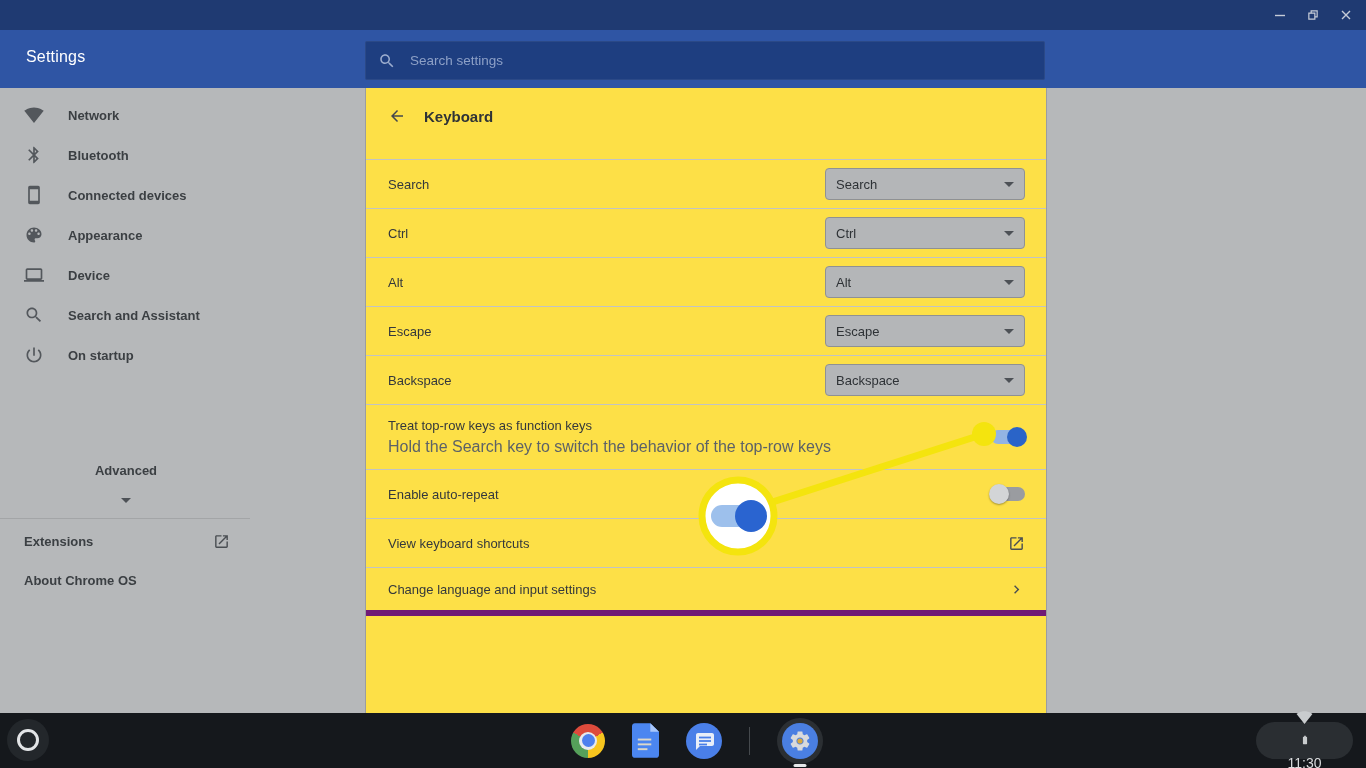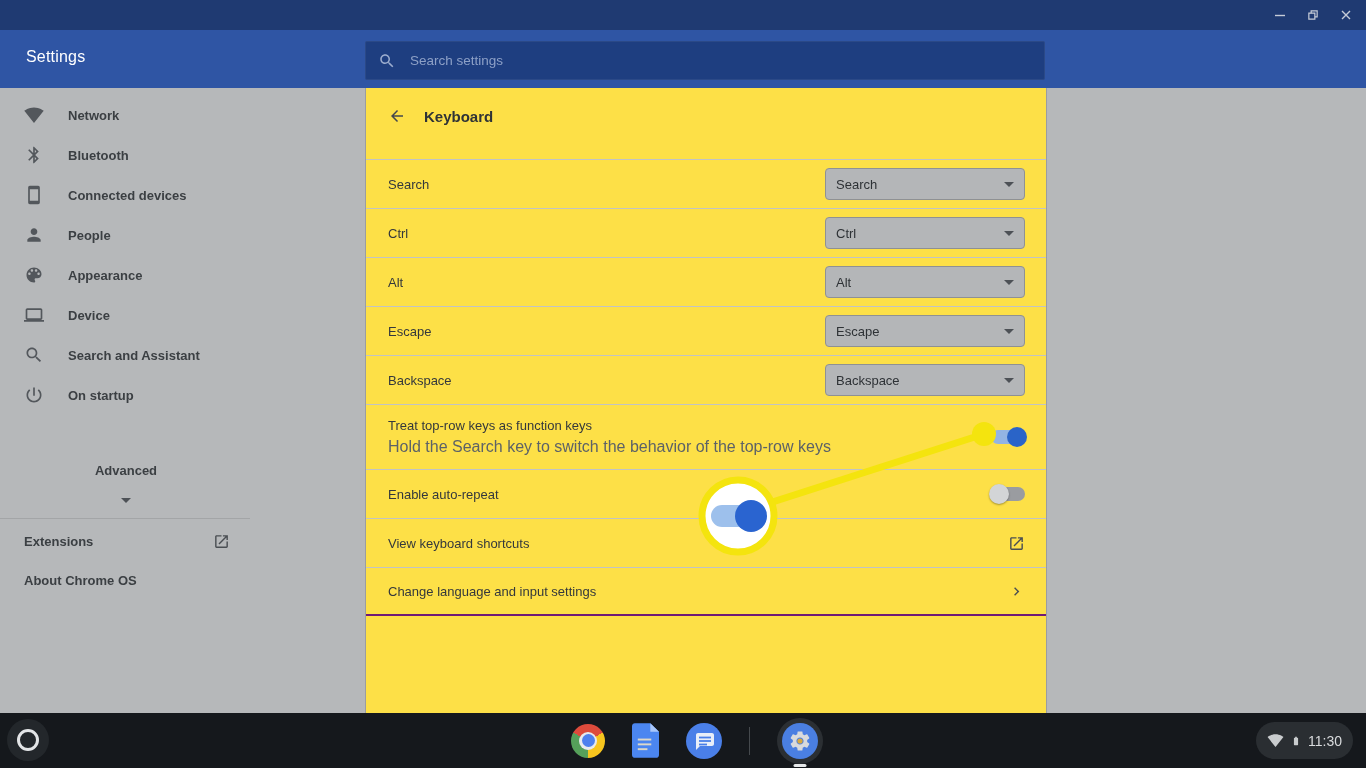--- a/index.html
+++ b/index.html
@@ -44,21 +44,21 @@
   
   .card{position:absolute;left:365px;top:0;width:682px;height:625px;background:#fde047;box-sizing:border-box;
     border-left:1px solid #9b9da0;border-right:1px solid #9b9da0;}
   .card-header{height:56px;display:flex;align-items:center;gap:18px;padding-left:22px;}
   .back-btn{width:18px;height:18px;color:#44484d;cursor:pointer;}
   .page-title{font-size:15px;font-weight:bold;color:#2f3336;}
   .rows{margin-top:15px;}
   .row{height:49px;border-top:1px solid #c1c3c5;display:flex;align-items:center;justify-content:space-between;
     padding:0 21px 0 22px;box-sizing:border-box;cursor:pointer;}
   .row--tall{height:65px;align-items:center;}
-  .row:last-child{border-bottom:2px solid #701a75;}
+  .row:last-child{border-bottom:6px solid #701a75;}
   .row-label{font-size:13px;color:#34383c;}
   .row-sub{font-size:16px;color:#5d6267;margin-top:5px;}
 
   .select{width:200px;height:32px;background:#b4b6b8;border:1px solid #8f9193;border-radius:4px;
     display:flex;align-items:center;justify-content:space-between;padding:0 10px;box-sizing:border-box;
     font-size:13px;color:#2e3236;cursor:pointer;}
 
   .toggle{width:34px;height:14px;border-radius:7px;position:relative;flex:0 0 auto;cursor:pointer;}
   .toggle .knob{position:absolute;top:-3px;width:20px;height:20px;border-radius:50%;}
   .toggle--on{background:#93b4e3;}
@@ -82,21 +82,21 @@
     background:conic-gradient(from -60deg,#dd4b3c 0 120deg,#f7c51e 0 240deg,#55a05a 0 360deg);}
   .chrome-icon::before{content:"";position:absolute;inset:8px;border-radius:50%;background:#e8eaed;}
   .chrome-icon::after{content:"";position:absolute;inset:10.5px;border-radius:50%;background:#4e80ee;}
   .app-btn{cursor:pointer;}
   .shelf-sep{width:1px;height:28px;background:#45494d;}
   .app-settings{width:46px;height:46px;border-radius:50%;background:#2b2f33;display:flex;align-items:center;
     justify-content:center;position:relative;cursor:pointer;}
   .active-dash{position:absolute;bottom:-3px;left:50%;transform:translateX(-50%);width:13px;height:3px;
     border-radius:1.5px;background:#e6e8ea;}
   .status{position:absolute;right:13px;top:9px;width:97px;height:37px;border-radius:18.5px;background:#2a2e32;
-    display:flex;align-items:center;justify-content:center;gap:7px;cursor:pointer;}
+    display:flex;align-items:center;justify-content:center;gap:7px;cursor:pointer;flex-direction:column;}
   .status .time{color:#d9dbdd;font-size:14px;}
   .tray-ic{color:#c9ccce;}
 </style>
 </head>
 <body>
 
 <div class="titlebar">
   <span class="wc">
     <svg viewBox="0 0 12 12" width="12" height="12">
         <path d="M1 6.5h10" stroke="currentColor" stroke-width="1.4"></path>
@@ -146,28 +146,20 @@
         </span>
       <span class="nav-label">Bluetooth</span>
     </div>
     <div class="nav-item">
       <span class="nav-ic">
           <svg viewBox="0 0 24 24" fill="currentColor">
             <path d="M17 1.01L7 1c-1.1 0-2 .9-2 2v18c0 1.1.9 2 2 2h10c1.1 0 2-.9 2-2V3c0-1.1-.9-1.99-2-1.99zM17 19H7V5h10v14z"></path>
           </svg>
         </span>
       <span class="nav-label">Connected devices</span>
-    </div>
-    <div class="nav-item">
-      <span class="nav-ic">
-          <svg viewBox="0 0 24 24" fill="currentColor">
-            <path d="M12 12c2.21 0 4-1.79 4-4s-1.79-4-4-4-4 1.79-4 4 1.79 4 4 4zm0 2c-2.67 0-8 1.34-8 4v2h16v-2c0-2.66-5.33-4-8-4z"></path>
-          </svg>
-        </span>
-      <span class="nav-label">People</span>
     </div>
     <div class="nav-item">
       <span class="nav-ic">
           <svg viewBox="0 0 24 24" fill="currentColor">
             <path d="M12 3c-4.97 0-9 4.03-9 9s4.03 9 9 9c.83 0 1.5-.67 1.5-1.5 0-.39-.15-.74-.39-1.01-.23-.26-.38-.61-.38-.99 0-.83.67-1.5 1.5-1.5H16c2.76 0 5-2.24 5-5 0-4.42-4.03-8-9-8zm-5.5 9c-.83 0-1.5-.67-1.5-1.5S5.67 9 6.5 9 8 9.67 8 10.5 7.33 12 6.5 12zm3-4C8.67 8 8 7.33 8 6.5S8.67 5 9.5 5s1.5.67 1.5 1.5S10.33 8 9.5 8zm5 0c-.83 0-1.5-.67-1.5-1.5S13.67 5 14.5 5s1.5.67 1.5 1.5S15.33 8 14.5 8zm3 4c-.83 0-1.5-.67-1.5-1.5S16.67 9 17.5 9s1.5.67 1.5 1.5-.67 1.5-1.5 1.5z"></path>
           </svg>
         </span>
       <span class="nav-label">Appearance</span>
     </div>
     <div class="nav-item">

